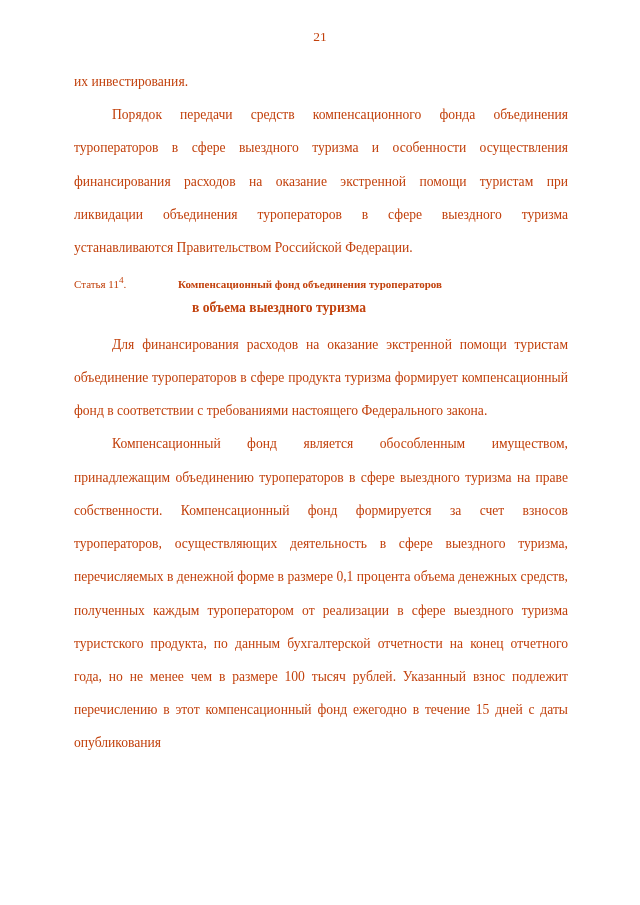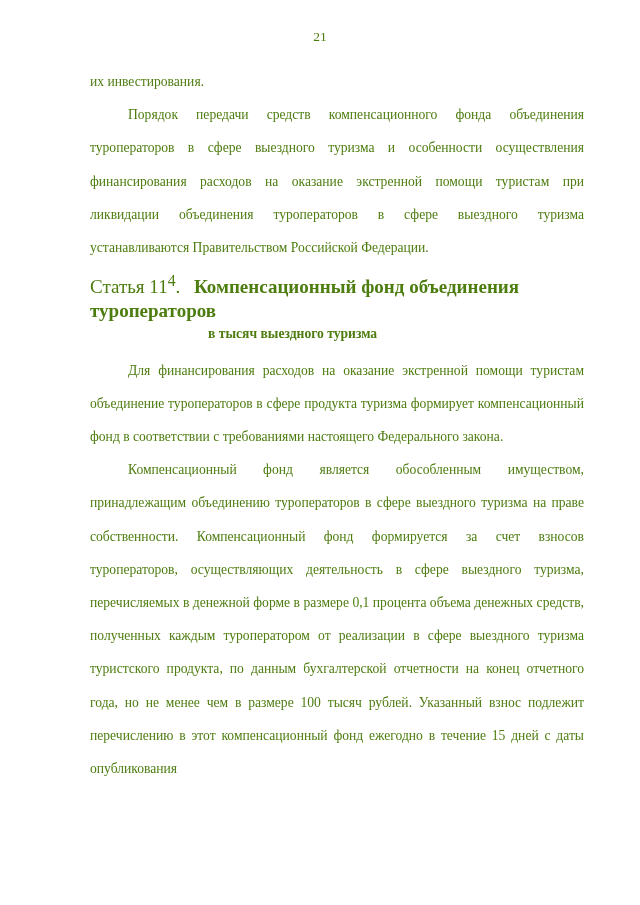--- a/index.html
+++ b/index.html
@@ -6,54 +6,54 @@
     margin: 0;
     padding: 0;
     background: #ffffff;
   }
   .page {
     position: relative;
     width: 640px;
     height: 905px;
     background: #ffffff;
     font-family: "Liberation Serif", "DejaVu Serif", serif;
-    color: #4d7c0f;
+    color: #c2410c;
     box-sizing: border-box;
     overflow: hidden;
   }
   .page-number {
     position: absolute;
     top: 30px;
     left: 0;
     width: 640px;
     text-align: center;
     font-size: 13.5px;
     line-height: 1;
   }
   .body-text {
     position: absolute;
     top: 65px;
-    left: 90px;
+    left: 74px;
     width: 494px;
   }
   p {
     margin: 0 0 0 0;
     font-size: 13.6px;
     line-height: 33.2px;
     text-align: justify;
     text-justify: inter-word;
     text-indent: 0;
   }
   p.indent {
     text-indent: 38px;
     font-family: Liberation Serif, serif;
   }
   .article-heading {
     margin: 0;
-    font-size: 19px;
+    font-size: 11px;
     line-height: 23px;
     font-weight: normal;
     text-align: left;
     padding-top: 5px;
   }
   .article-heading .art-title {
     font-weight: bold;
   }
   .article-heading-line2 {
     margin: 0;
@@ -81,21 +81,21 @@
   <div class="body-text">
 
     <p>их инвестирования.</p>
 
     <p class="indent">Порядок передачи средств компенсационного фонда объединения туроператоров в сфере выездного туризма и особенности осуществления финансирования расходов на оказание экстренной помощи туристам при ликвидации объединения туроператоров в сфере выездного туризма устанавливаются Правительством Российской Федерации.</p>
 
     <div class="heading-block">
       <p class="article-heading">
         <span class="art-label"><span>Статья 11</span><sup>4</sup><span>.</span></span><span class="art-title">Компенсационный фонд объединения туроператоров</span>
       </p>
-      <p class="article-heading-line2">в тысяч выездного туризма</p>
+      <p class="article-heading-line2">в объема выездного туризма</p>
     </div>
 
     <p class="indent">Для финансирования расходов на оказание экстренной помощи туристам объединение туроператоров в сфере продукта туризма формирует компенсационный фонд в соответствии с требованиями настоящего Федерального закона.</p>
 
     <p class="indent">Компенсационный фонд является обособленным имуществом, принадлежащим объединению туроператоров в сфере выездного туризма на праве собственности. Компенсационный фонд формируется за счет взносов туроператоров, осуществляющих деятельность в сфере выездного туризма, перечисляемых в денежной форме в размере 0,1 процента объема денежных средств, полученных каждым туроператором от реализации в сфере выездного туризма туристского продукта, по данным бухгалтерской отчетности на конец отчетного года, но не менее чем в размере 100 тысяч рублей. Указанный взнос подлежит перечислению в этот компенсационный фонд ежегодно в течение 15 дней с даты опубликования</p>
 
   </div>
 
 </div>
 

